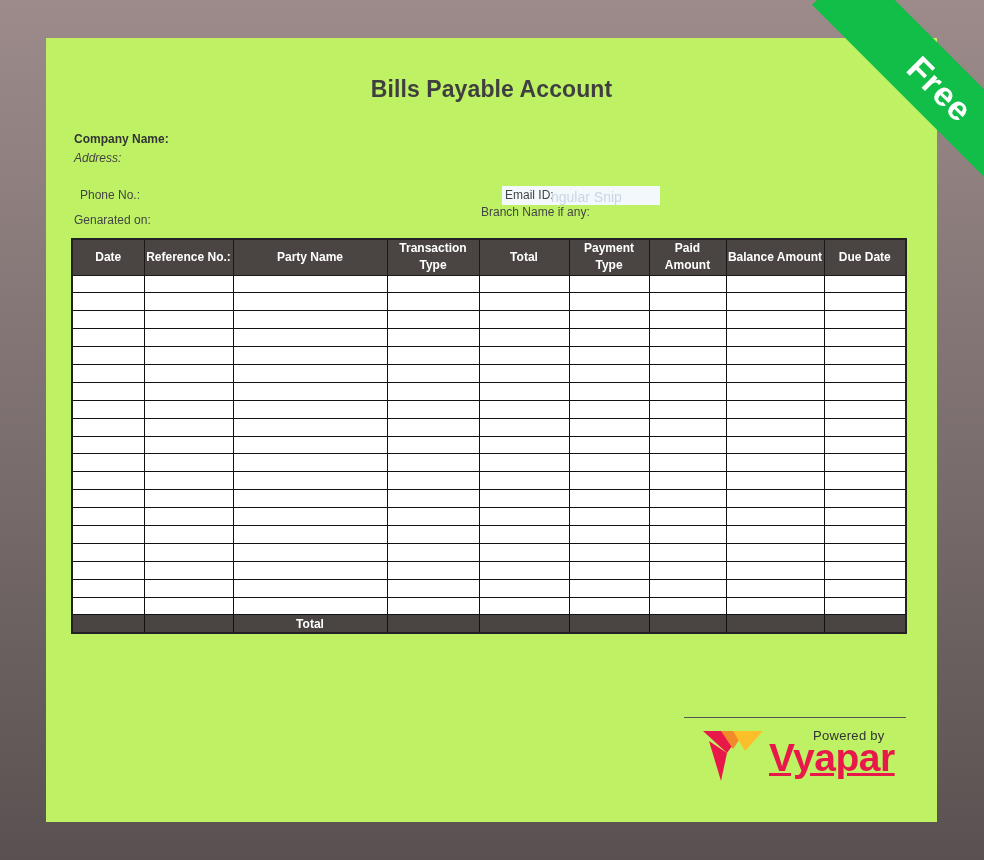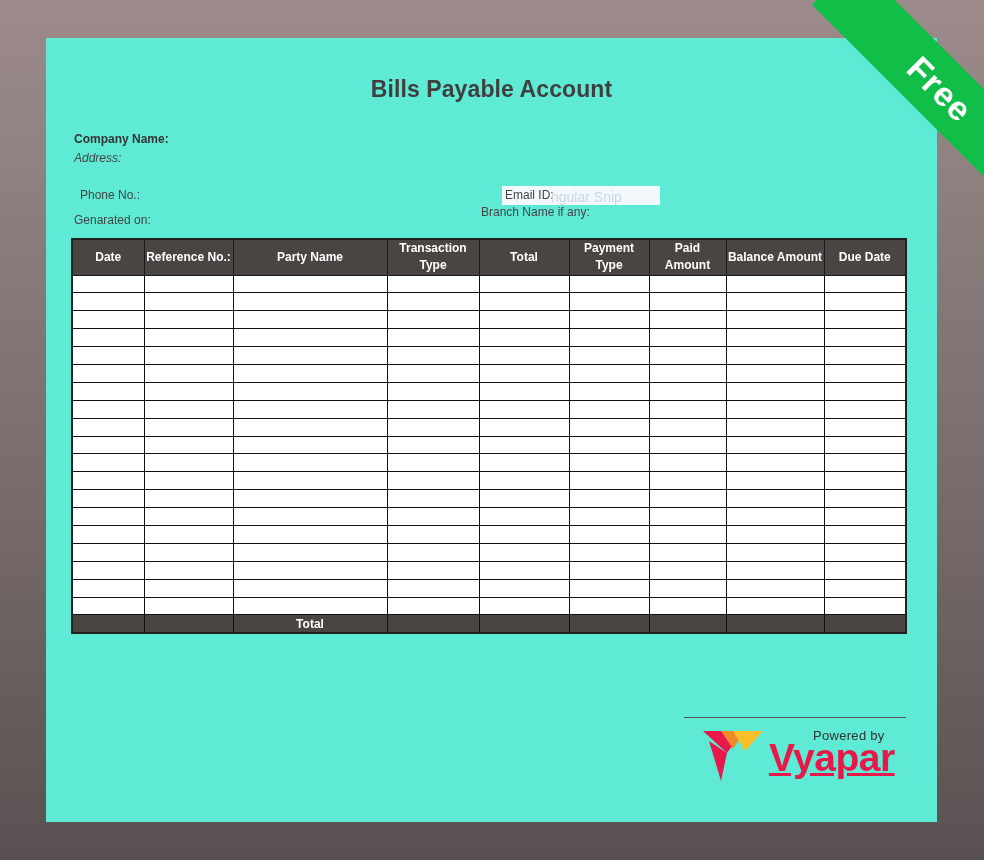--- a/index.html
+++ b/index.html
@@ -7,21 +7,21 @@
   body {
     position: relative;
     background: linear-gradient(180deg, #9d8b8b 0%, #7c6f6f 50%, #595151 100%);
     font-family: "Liberation Sans", "DejaVu Sans", sans-serif;
     color: #3f3f3f;
   }
   .page {
     position: absolute;
     left: 46px; top: 38px;
     width: 891px; height: 784px;
-    background: #5eead4;
+    background: #bef264;
   }
   .title {
     position: absolute;
     left: 0; right: 0; top: 38px;
     text-align: center;
     font-size: 23px;
     font-weight: bold;
     color: #3f3f3f;
     letter-spacing: 0.1px;
   }

